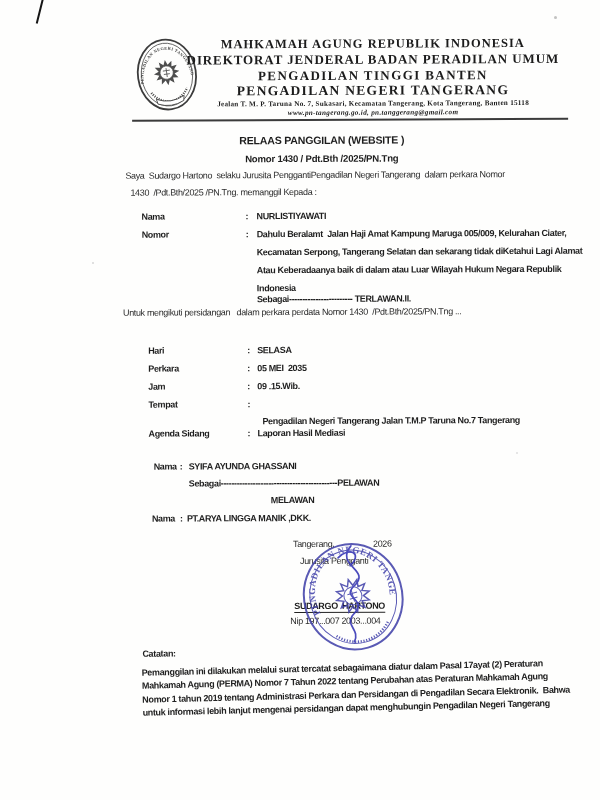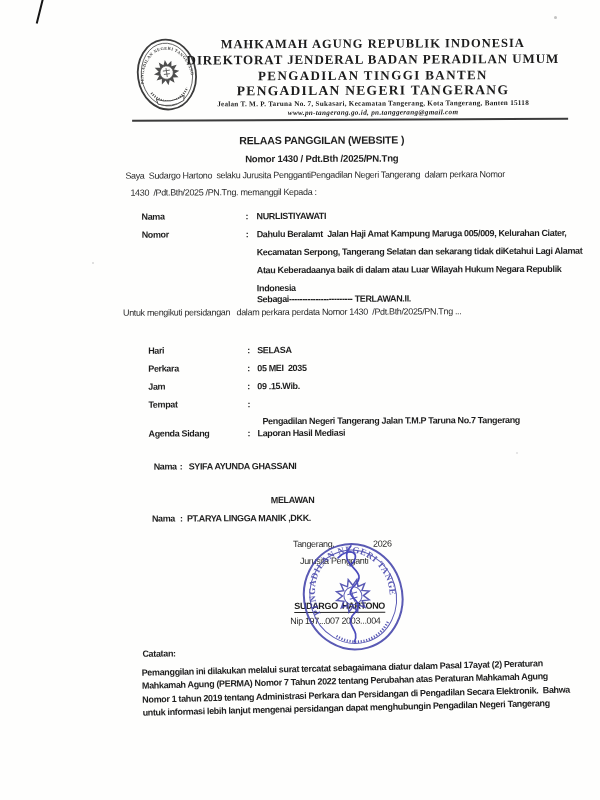--- a/index.html
+++ b/index.html
@@ -114,20 +114,21 @@
     <div class="line b" style="left:262px;top:416px">Pengadilan Negeri Tangerang Jalan T.M.P Taruna No.7 Tangerang</div>
 
     <div class="line b" style="left:148px;top:428px">Agenda Sidang</div>
     <div class="line b" style="left:247px;top:428px">:</div>
     <div class="line b" style="left:257px;top:428px">Laporan Hasil Mediasi</div>
 
 
     <div class="line b" style="left:153px;top:461px">Nama</div>
     <div class="line b" style="left:179px;top:461px">:</div>
     <div class="line b" style="left:188px;top:461px">SYIFA AYUNDA GHASSANI</div>
+    <div class="line b" style="left:188px;top:478px">Sebagai--------------------------------------------PELAWAN</div>
 
     <div class="line b" style="left:270px;top:495px">MELAWAN</div>
 
     <div class="line b" style="left:151px;top:513px">Nama</div>
     <div class="line b" style="left:179px;top:513px">:</div>
     <div class="line b" style="left:186px;top:513px">PT.ARYA LINGGA MANIK ,DKK.</div>
 
     <div class="line" style="left:292px;top:539px">Tangerang,</div>
     <div class="line" style="left:372px;top:539px">2026</div>
     <div class="line" style="left:299px;top:556px">Jurusita Pengganti</div>

